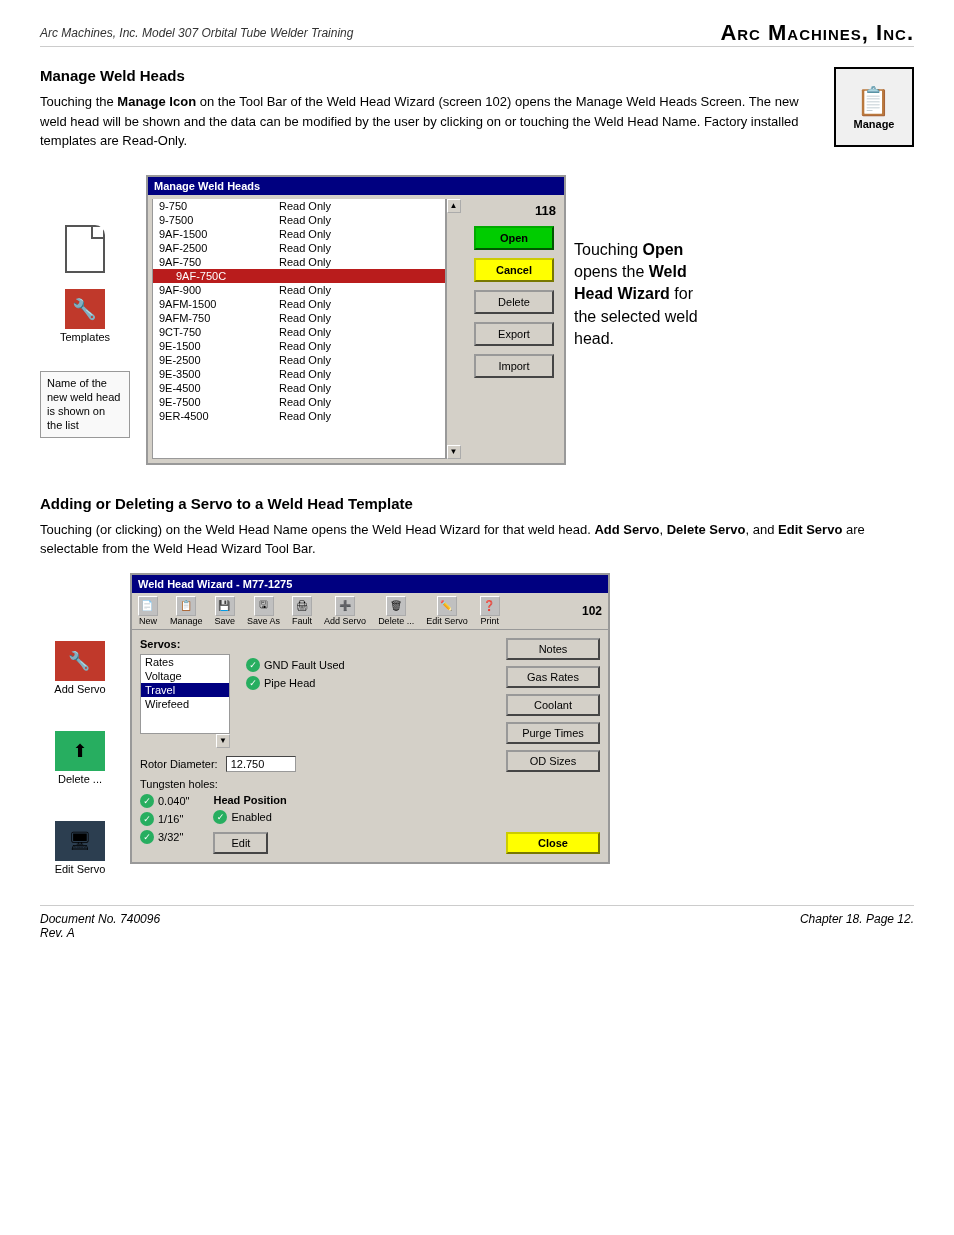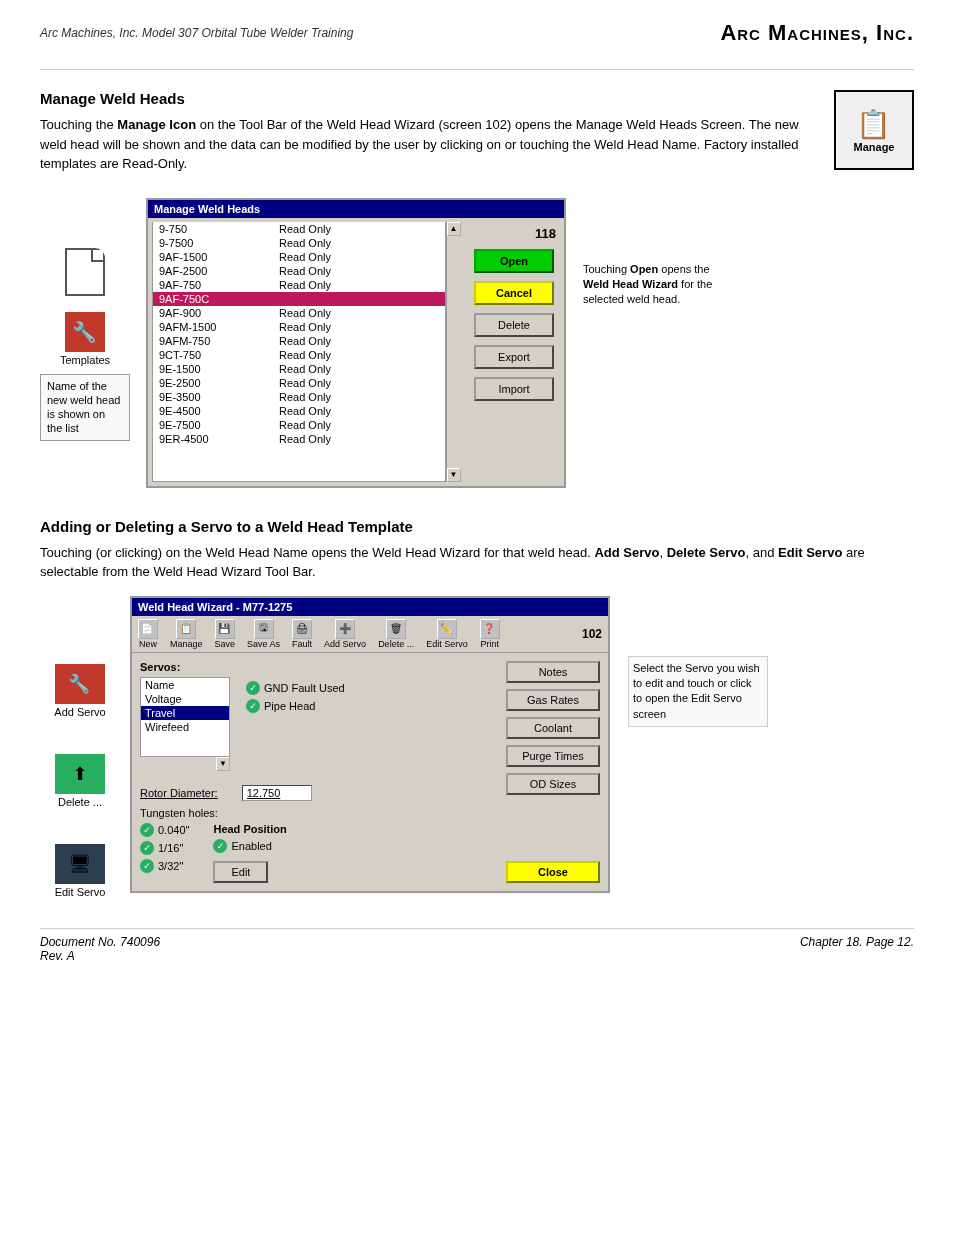--- a/index.html
+++ b/index.html
@@ -13,21 +13,21 @@
       color: #000;
     }
 
     
     .page-header {
       display: flex;
       justify-content: space-between;
       align-items: center;
       margin-bottom: 20px;
       border-bottom: 1px solid #ccc;
-      padding-bottom: 23px;
+      padding-bottom: 0;
     }
     .page-header .left-title {
       font-style: italic;
       font-size: 12px;
       color: #333;
     }
     .page-header .right-title {
       font-size: 22px;
       font-weight: bold;
       font-variant: small-caps;
@@ -150,22 +150,23 @@
       border-top: none;
       background: #fff;
       height: 260px;
       overflow-y: auto;
     }
     .weld-list-row {
       display: flex;
       font-size: 11px;
     }
     .weld-list-row.selected {
-      background: #be185d;
+      background: #b91c1c;
       color: #fff;
+      padding-left: 17px;
     }
     .weld-list-row .cell {
       padding: 1px 6px;
     }
     .weld-list-row .cell:first-child { width: 120px; }
     .weld-list-row .cell:last-child { flex: 1; }
 
     .weld-dialog-right {
       display: flex;
       flex-direction: column;
@@ -358,24 +359,23 @@
       align-items: center;
       justify-content: center;
       color: #fff;
       font-size: 9px;
       flex-shrink: 0;
     }
 
     .rotor-row {
       display: flex;
       align-items: center;
-      gap: 24px;
-      margin: 14px 0 6px 0;
-      font-size: 11px;
-      text-decoration: underline;
+      gap: 8px;
+      margin: 8px 0 6px 0;
+      font-size: 11px;
     }
     .rotor-input {
       border: 1px inset #999;
       background: #fff;
       padding: 1px 4px;
       width: 70px;
       font-size: 11px;
     }
 
     .tungsten-area {
@@ -478,21 +478,21 @@
   <div class="diagram-area">
 
     <div style="display:flex; flex-direction:column; align-items:center; margin-right:16px; gap:8px; margin-top:50px;">
       <div>
         <div class="file-icon"></div>
       </div>
       <div style="margin-top:8px; display:flex; flex-direction:column; align-items:center; gap:2px;">
         <div class="templates-icon">🔧</div>
         <div class="label-text">Templates</div>
       </div>
-      <div class="annotation-box" style="margin-top:0;">Name of the new weld head is shown on the list</div>
+      <div class="annotation-box" style="margin-top:20px;">Name of the new weld head is shown on the list</div>
     </div>
 
     <div>
       <div class="weld-dialog">
         <div class="weld-dialog-title">Manage Weld Heads</div>
         <div class="weld-dialog-body">
           <div class="weld-list-area">
             <div style="display:flex;">
               <div class="weld-list-scroll" style="flex:1;">
                 <div class="weld-list-row">
@@ -573,21 +573,21 @@
             <div class="btn-yellow">Cancel</div>
             <div class="btn-gray">Delete</div>
             <div class="btn-gray">Export</div>
             <div class="btn-gray">Import</div>
           </div>
         </div>
       </div>
     </div>
 
     <div style="display:flex; flex-direction:column; margin-left:4px; margin-top:60px;">
-      <div style="font-size:11px; max-width:140px; line-height:1.4; padding:4px;margin-left:9px;">
+      <div style="font-size:16px; max-width:140px; line-height:1.4; padding:4px;">
         Touching <strong>Open</strong> opens the <strong>Weld Head Wizard</strong> for the selected weld head.
       </div>
     </div>
   </div>
 </div>
 
 <div class="section2">
   <div class="section-heading">Adding or Deleting a Servo to a Weld Head Template</div>
   <div class="section-text">
     Touching (or clicking) on the Weld Head Name opens the Weld Head Wizard for that weld head. <strong>Add Servo</strong>, <strong>Delete Servo</strong>, and <strong>Edit Servo</strong> are selectable from the Weld Head Wizard Tool Bar.
@@ -658,21 +658,21 @@
           </div>
           <div class="wizard-number-right">102</div>
         </div>
 
         <div class="wizard-body">
           <div class="wizard-left">
             <div class="servos-label">Servos:</div>
             <div style="display:flex; gap:8px; margin-bottom:4px;">
               <div style="display:flex; flex-direction:column;">
                 <div class="servos-list">
-                  <div class="servo-item">Name</div>
+                  <div class="servo-item">Rates</div>
                   <div class="servo-item">Voltage</div>
                   <div class="servo-item selected">Travel</div>
                   <div class="servo-item">Wirefeed</div>
                 </div>
                 <div style="display:flex; justify-content:flex-end; width:90px;">
                   <div class="sb-arrow" style="width:14px;height:14px;font-size:8px;border:1px outset #fff;display:flex;align-items:center;justify-content:center;">▼</div>
                 </div>
               </div>
               <div style="margin-top:4px;">
                 <div class="checkbox-row">
@@ -726,21 +726,20 @@
             <div class="btn-right">Coolant</div>
             <div class="btn-right">Purge Times</div>
             <div class="btn-right">OD Sizes</div>
             <div style="flex:1;"></div>
             <div class="btn-close">Close</div>
           </div>
         </div>
       </div>
     </div>
 
-    <div class="annotation-right" style="margin-top:60px; margin-left:8px;">Select the Servo you wish to edit and touch or click to open the Edit Servo screen</div>
   </div>
 </div>
 
 <div class="page-footer">
   <div class="footer-left">
     <span>Document No. 740096</span>
     <span>Rev. A</span>
   </div>
   <div>Chapter 18. Page 12.</div>
 </div>

